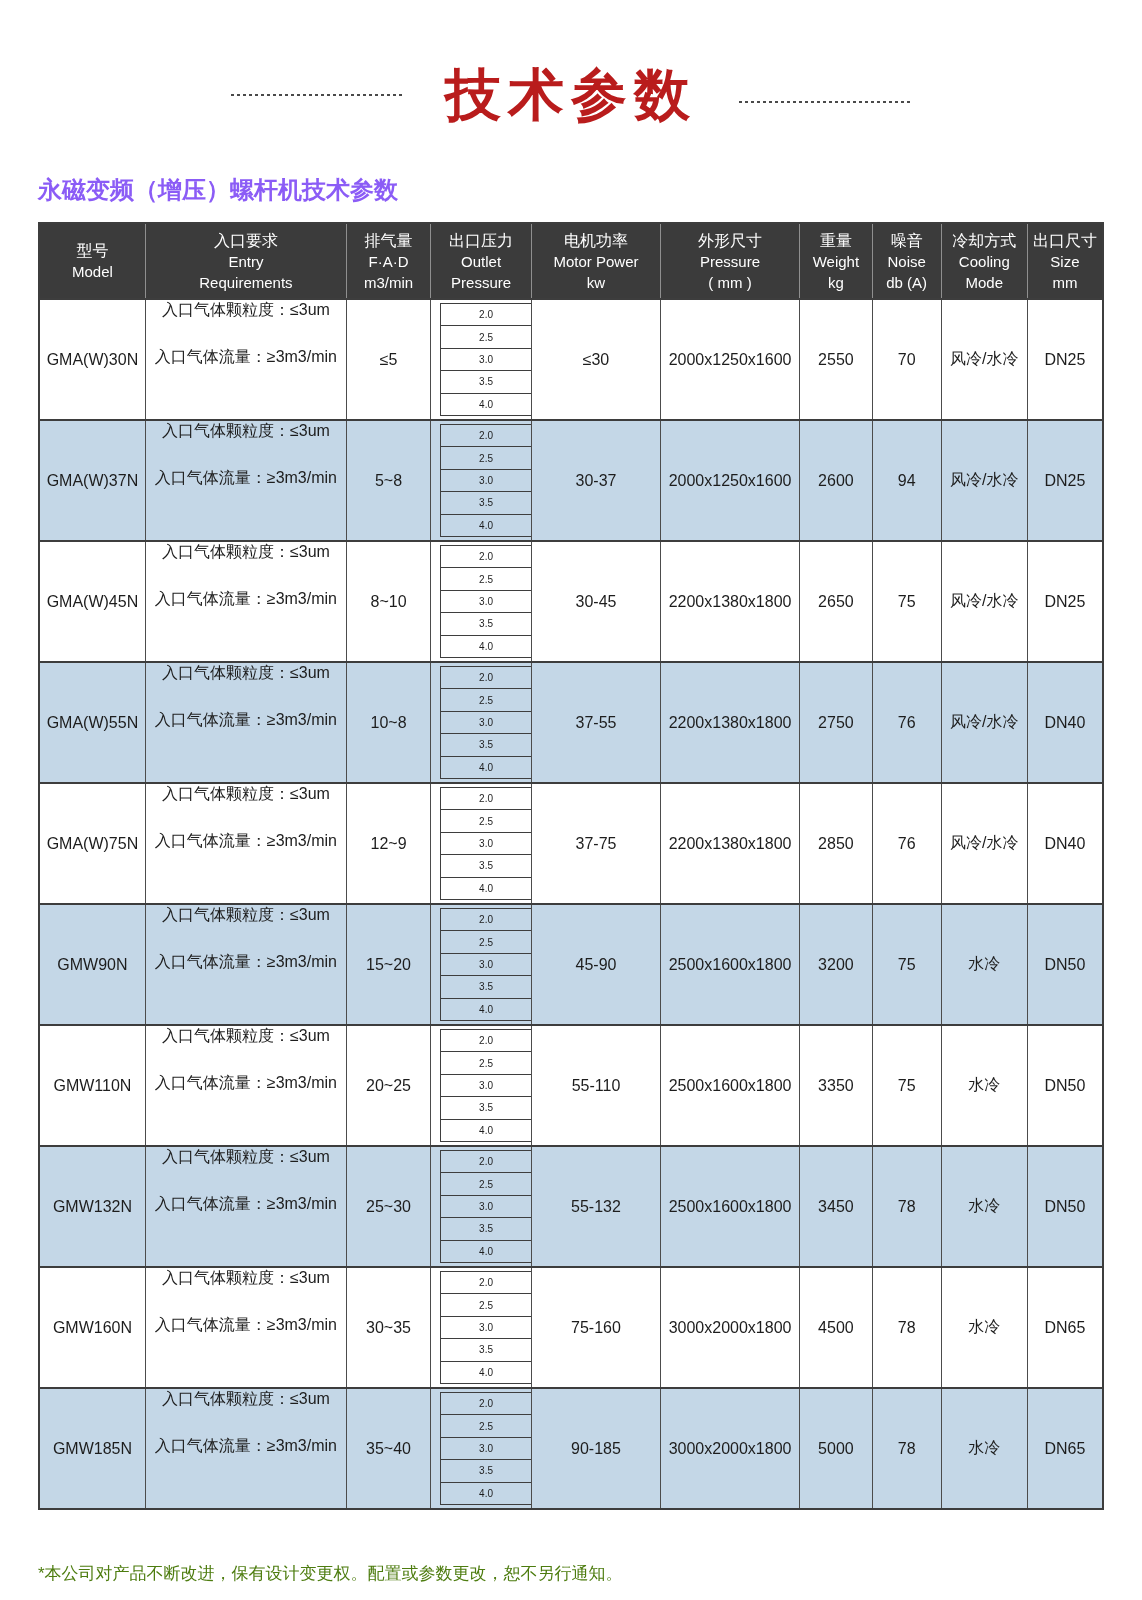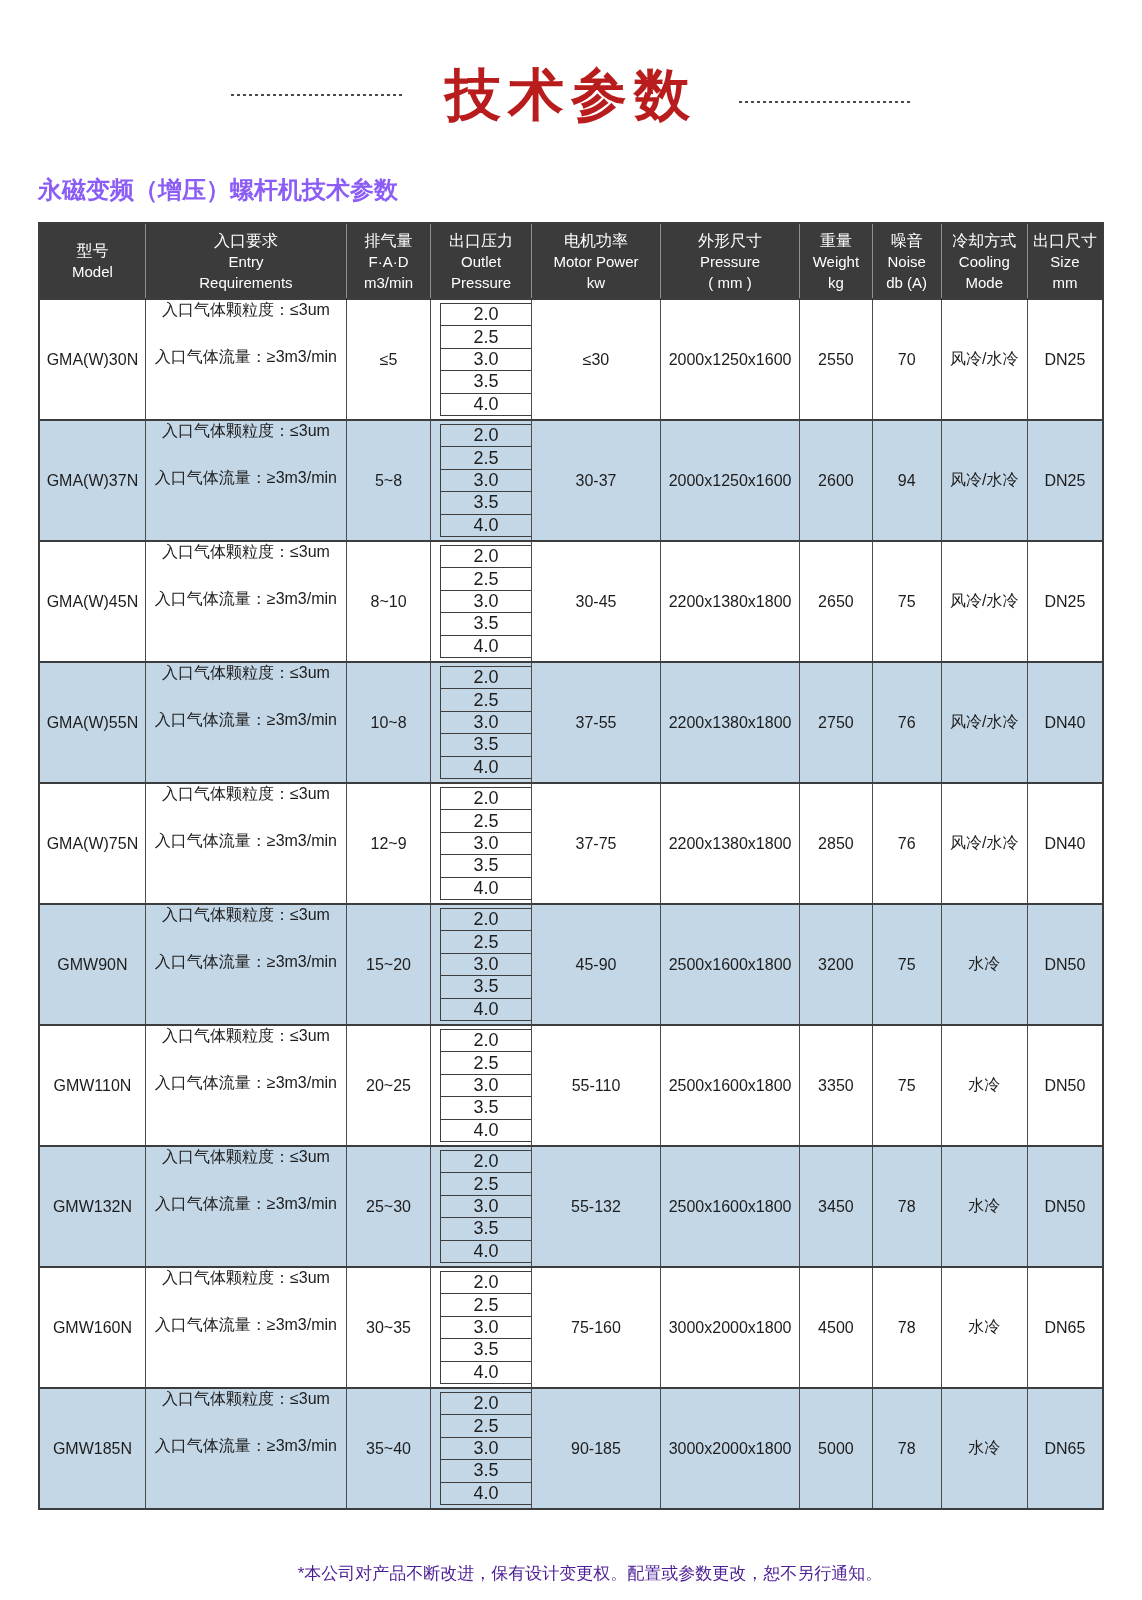--- a/index.html
+++ b/index.html
@@ -54,28 +54,28 @@
   }
   
   td.pressure-cell{vertical-align:top;}
   .pstack{
     display:flex;flex-direction:column;height:119px;box-sizing:border-box;
     padding:3px 0 3px 9px;
   }
   .pbox{
     flex:1;display:flex;align-items:center;justify-content:center;
     border:1px solid #3e3e3e;border-right:none;margin-top:-1px;
-    font-size:18px;
+    font-size:10px;
     text-align:center;
   }
   .pbox:first-child{margin-top:0;}
 
   
   p.footnote{
-    margin:52px 0 0 38px;font-size:17px;color:#4c1d95;text-align:center;
+    margin:52px 0 0 38px;font-size:17px;color:#4d7c0f;
   }
 </style>
 </head>
 <body>
 
 <div class="page">
 
   <div class="title-row">
     <span class="dash"></span>
     <h1 class="big-title">技术参数</h1>

